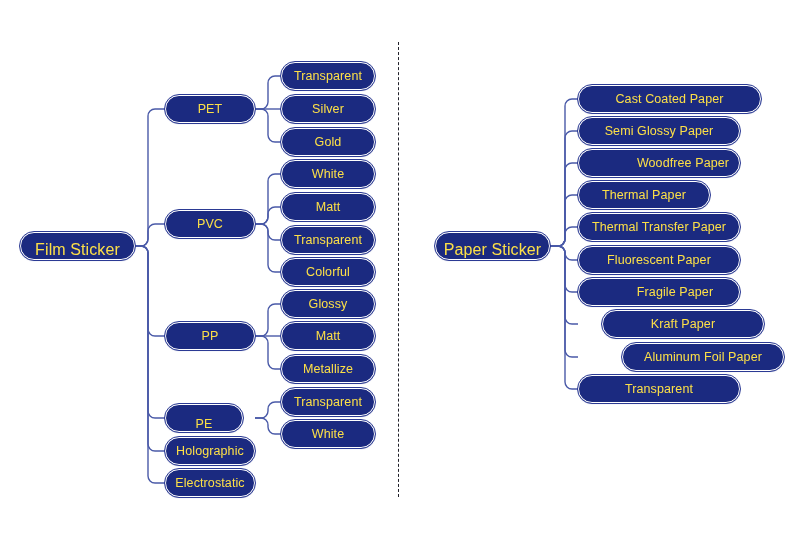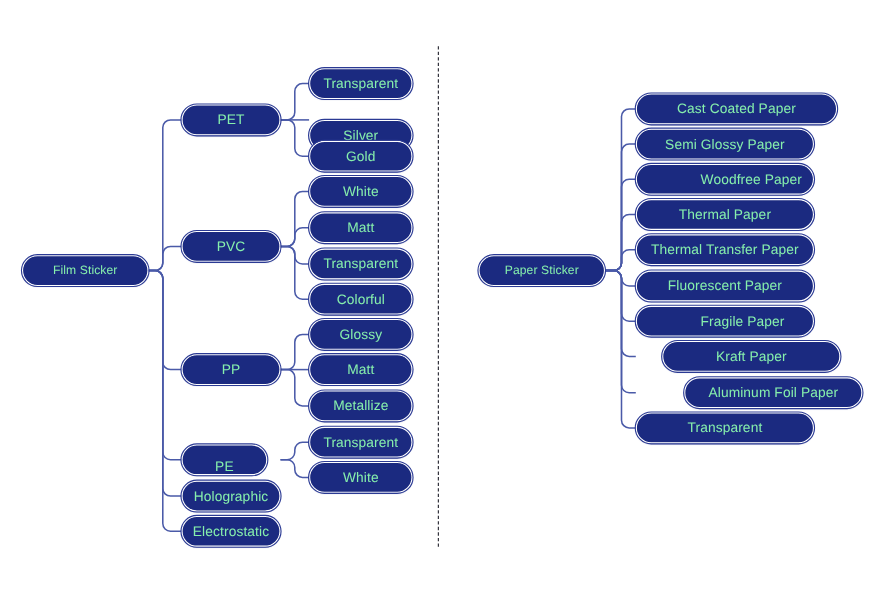--- a/index.html
+++ b/index.html
@@ -18,31 +18,31 @@
     position:absolute;left:0;top:0;width:800px;height:552px;
     pointer-events:none;
   }
   .node{
     position:absolute;
     box-sizing:border-box;
     background:#1b2a80;
     border:1.6px solid #ffffff;
     outline:1.4px solid #2b3a94;
     border-radius:999px;
-    color:#86efac;
+    color:#fde047;
     display:flex;
     align-items:center;
     justify-content:center;
     font-size:12.5px;
     letter-spacing:.1px;
     white-space:nowrap;
     box-shadow:0 1px 1px rgba(120,130,180,.55);
     z-index:3;
   }
-  .node.root{font-size:11px;}
+  .node.root{font-size:16px;align-items:flex-end;}
   .divider{
     position:absolute;
     border-left:1.6px dashed #20202a;
     z-index:1;
   }
 </style>
 </head>
 <body>
 
 <div id="canvas">
@@ -79,21 +79,21 @@
   <div id="nodes-layer">
       <div class="node root" style="left: 20px; top: 232px; width: 115px; height: 28px;">
         <span>Film Sticker</span>
       </div>
       <div class="node" style="left: 165px; top: 95px; width: 90px; height: 28px;">
         <span>PET</span>
       </div>
       <div class="node" style="left: 281px; top: 62px; width: 94px; height: 28px;">
         <span>Transparent</span>
       </div>
-      <div class="node" style="left: 281px; top: 109px; width: 94px; height: 28px;">
+      <div class="node" style="left: 281px; top: 95px; width: 94px; height: 28px;">
         <span>Silver</span>
       </div>
       <div class="node" style="left: 281px; top: 128px; width: 94px; height: 28px;">
         <span>Gold</span>
       </div>
       <div class="node" style="left: 165px; top: 210px; width: 90px; height: 28px;">
         <span>PVC</span>
       </div>
       <div class="node" style="left: 281px; top: 160px; width: 94px; height: 28px;">
         <span>White</span>
@@ -139,21 +139,21 @@
       </div>
       <div class="node" style="left: 578px; top: 85px; width: 183px; height: 28px;">
         <span>Cast Coated Paper</span>
       </div>
       <div class="node" style="left: 578px; top: 117px; width: 162px; height: 28px;">
         <span>Semi Glossy Paper</span>
       </div>
       <div class="node" style="left: 578px; top: 149px; width: 162px; height: 28px; padding-left: 48px;">
         <span>Woodfree Paper</span>
       </div>
-      <div class="node" style="left: 578px; top: 181px; width: 162px; height: 28px;">
+      <div class="node" style="left: 578px; top: 181px; width: 132px; height: 28px;">
         <span>Thermal Paper</span>
       </div>
       <div class="node" style="left: 578px; top: 213px; width: 162px; height: 28px;">
         <span>Thermal Transfer Paper</span>
       </div>
       <div class="node" style="left: 578px; top: 246px; width: 162px; height: 28px;">
         <span>Fluorescent Paper</span>
       </div>
       <div class="node" style="left: 578px; top: 278px; width: 162px; height: 28px; padding-left: 32px;">
         <span>Fragile Paper</span>

